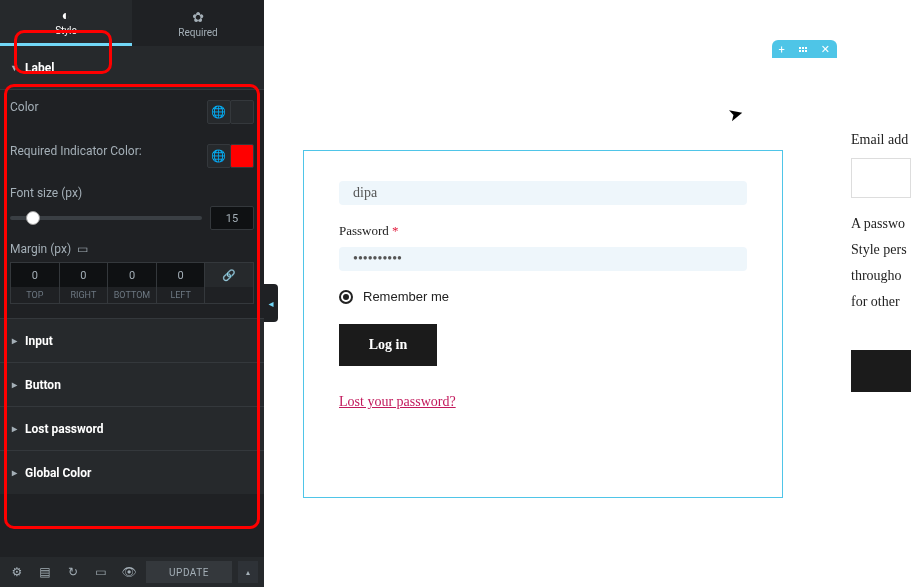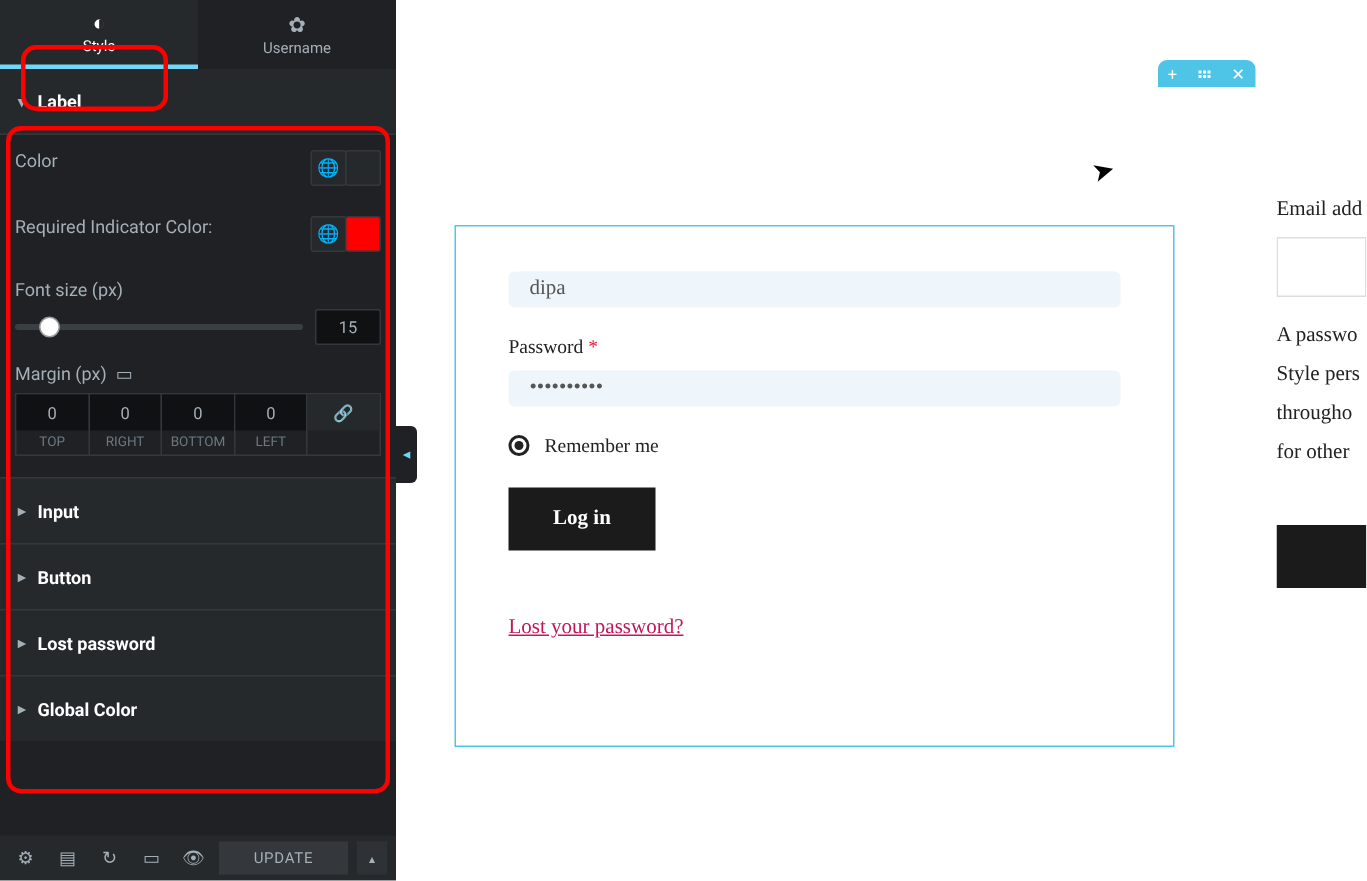--- a/index.html
+++ b/index.html
@@ -67,46 +67,46 @@
     .chip.plus{background:#4ec5e7;border-radius:6px 0 0 0;}
     .chip.dots{background:#4ec5e7;}
     .chip.x{background:#4ec5e7;border-radius:0 6px 0 0;}
     .chip.dots span{display:grid;grid-template-columns:repeat(3,2px);grid-template-rows:repeat(2,2px);gap:1px;}
     .chip.dots span i{width:2px;height:2px;background:#fff;display:block;}
 
     .form-card{position:absolute;left:23px;top:150px;width:480px;height:348px;border:1px solid #4fc5e8;background:#fff;padding:30px 35px 22px;}
     .fld-label{font-size:13px;color:#222;margin-bottom:8px;font-family:Georgia,serif;}
     .req{color:#e21b3c;}
     .txtin{width:100%;height:24px;background:#eef6fb;border:none;border-radius:4px;padding:0 14px;font-size:14px;color:#555;font-family:Georgia,serif;margin-bottom:18px;}
-    .remember{display:flex;align-items:center;gap:10px;font-size:13px;color:#222;font-family:Liberation Serif, serif;margin-bottom:20px;}
+    .remember{display:flex;align-items:center;gap:10px;font-size:13px;color:#222;font-family:Liberation Sans, sans-serif;margin-bottom:20px;}
     .radiolike{width:14px;height:14px;border-radius:50%;border:2px solid #222;display:flex;align-items:center;justify-content:center;}
     .radiolike .dot{width:6px;height:6px;border-radius:50%;background:#222;}
     .login-btn{width:98px;height:42px;background:#1b1b1b;color:#fff;font-size:14px;font-weight:700;font-family:Georgia,serif;border:none;cursor:pointer;}
-    .lostpw{font-size:14px;color:#c2185b;text-decoration:underline;font-family:Georgia,serif;margin-top:44px;display:inline-block;}
+    .lostpw{font-size:14px;color:#c2185b;text-decoration:underline;font-family:Georgia,serif;margin-top:28px;display:inline-block;}
 
     .side-peek{position:absolute;right:0;top:132px;width:60px;height:348px;font-family:Georgia,serif;font-size:14px;color:#222;overflow:hidden;white-space:nowrap;}
     .side-peek .line{margin-bottom:10px;}
     .side-peek .inpeek{height:40px;background:#fff;border:1px solid #ddd;margin:6px 0 18px;}
     .side-peek .btnpeek{height:42px;background:#1b1b1b;margin-top:40px;}
 
     .cursor{position:absolute;left:448px;top:103px;font-size:18px;color:#000;transform:rotate(-15deg);}
   </style>
 </head>
 <body>
 
 <div class="editor">
 
   <div class="tabs">
     <div class="tab active">
       <span class="ico">◐</span>
       <span>Style</span>
     </div>
     <div class="tab">
       <span class="ico">✿</span>
-      <span>Username</span>
+      <span>Required</span>
     </div>
   </div>
 
   <div class="panel-body">
 
     <div class="section-header">
       <span class="caret">▾</span>
       <span>Label</span>
     </div>
 

